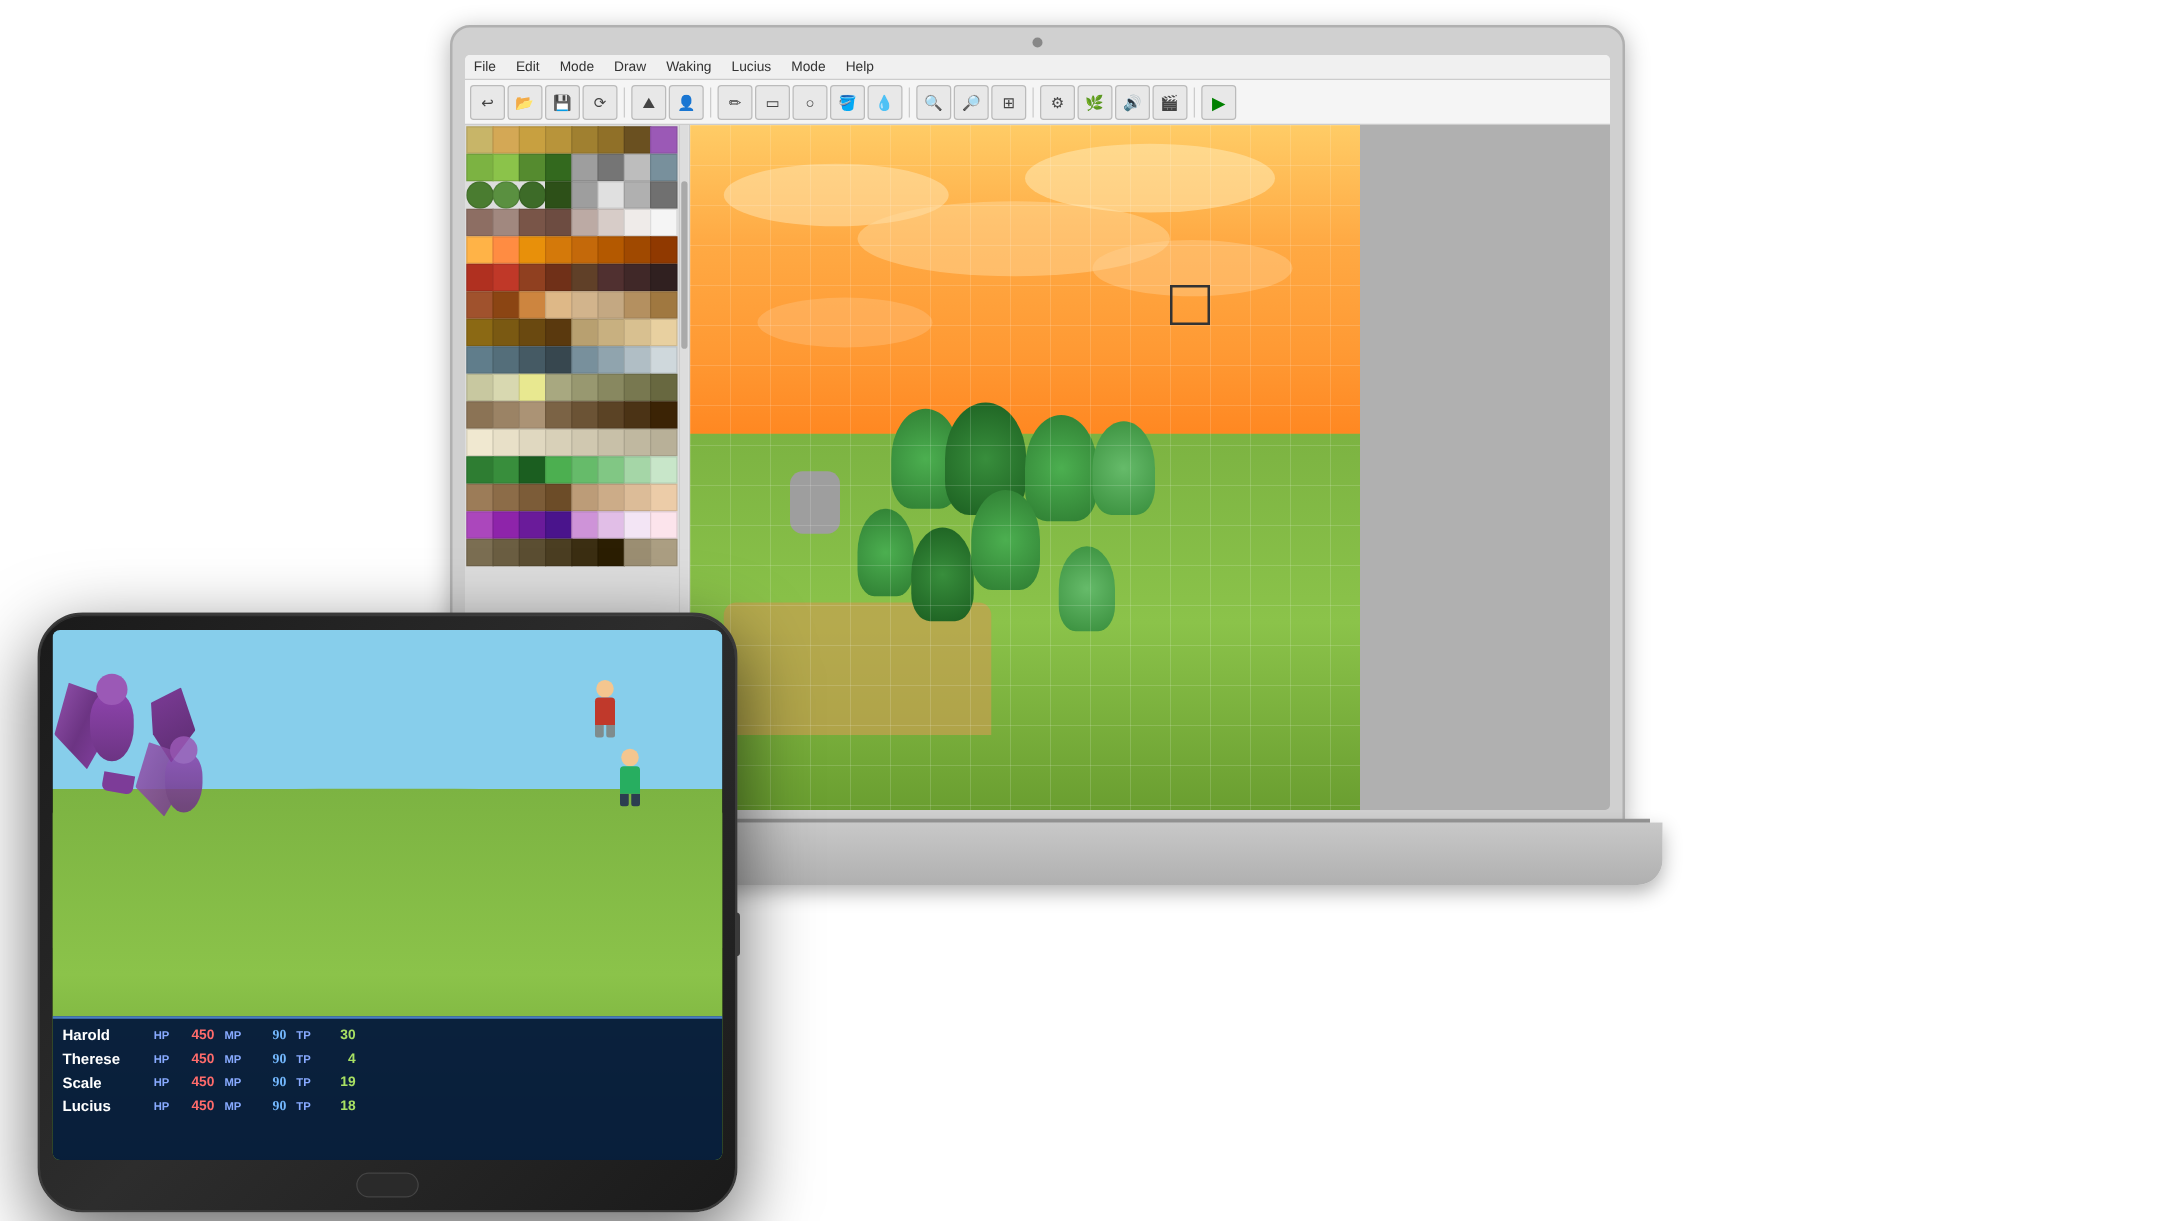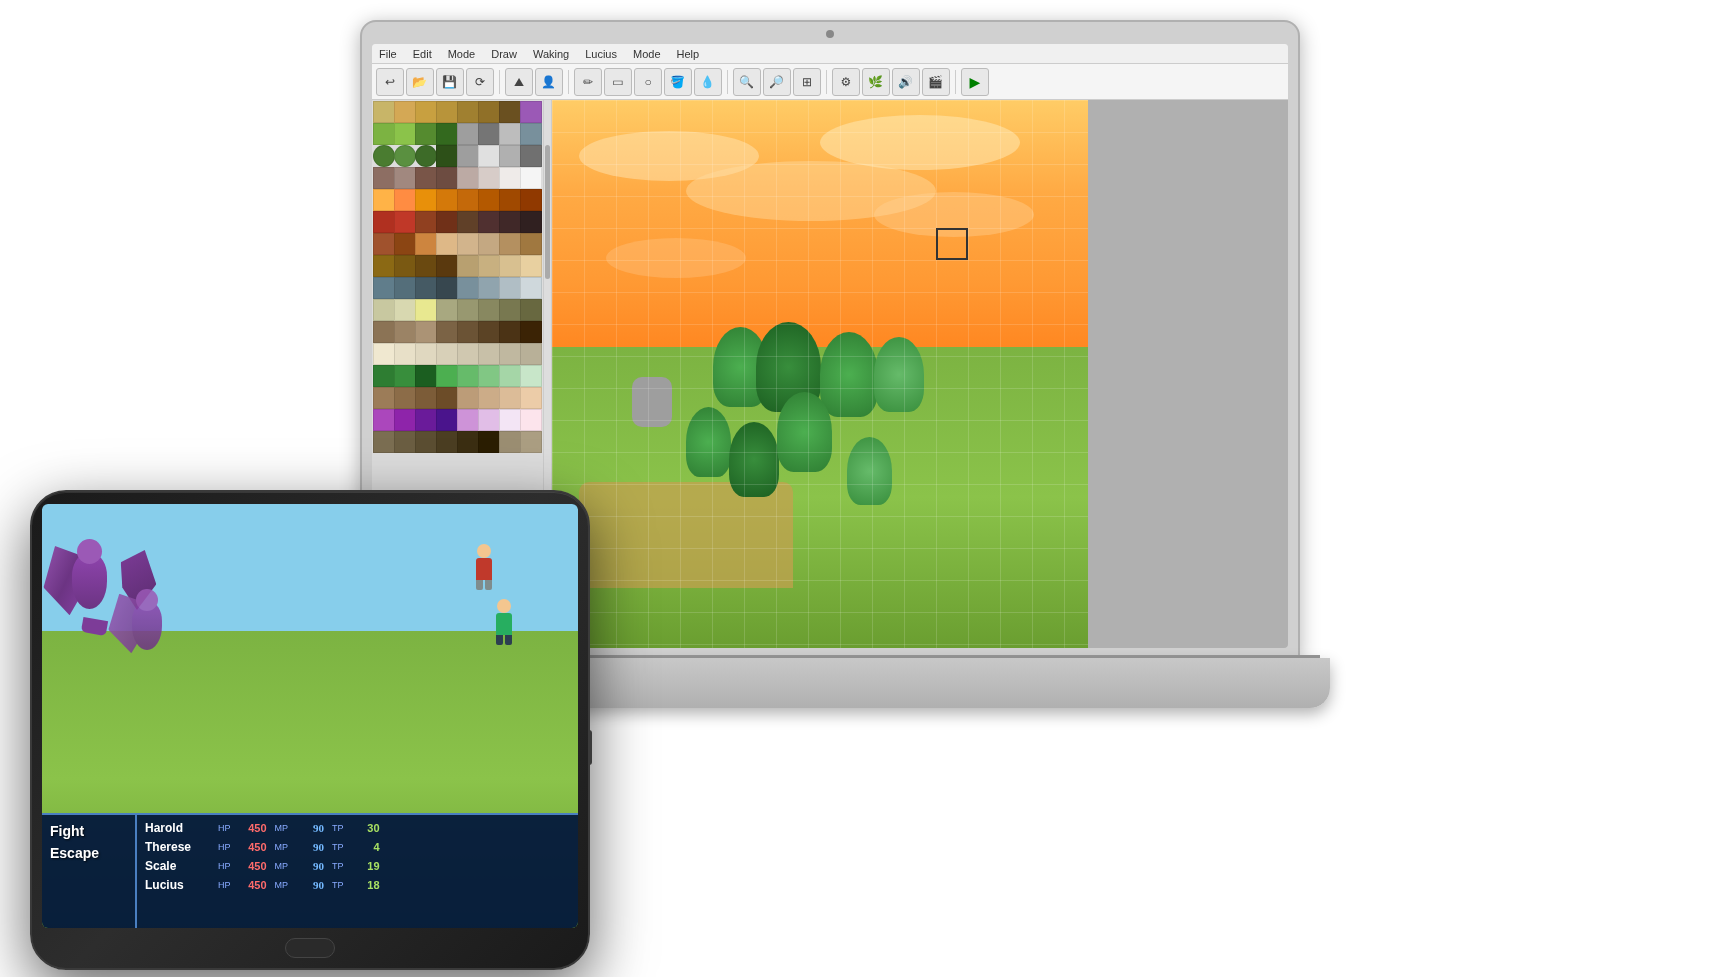--- a/index.html
+++ b/index.html
@@ -475,21 +475,21 @@
 
     .char-name {
       width: 65px;
       font-weight: bold;
       font-size: 12px;
     }
 
     .stat-label {
       font-size: 9px;
       color: #88aaff;
-      font-weight: normal;
+      font-weight: bold;
     }
 
     .stat-value {
       font-size: 11px;
       color: #ff6b6b;
       font-weight: bold;
       min-width: 28px;
       text-align: right;
     }
 
@@ -870,24 +870,20 @@
               <div class="sprite-legs">
                 <div class="sprite-leg" style="background:#2c3e50;height:10px;"></div>
                 <div class="sprite-leg" style="background:#2c3e50;height:10px;"></div>
               </div>
             </div>
           </div>
         </div>
 
         <div class="battle-menu">
 
-          <div class="battle-commands">
-            <div class="battle-cmd">Fight</div>
-            <div class="battle-cmd">Escape</div>
-          </div>
 
           <div class="battle-status">
 
             <div class="character-row">
               <span class="char-name">Harold</span>
               <span class="stat-label">HP</span>
               <span class="stat-value">450</span>
               <span class="stat-label">MP</span>
               <span class="stat-value mp">90</span>
               <span class="stat-label">TP</span>

